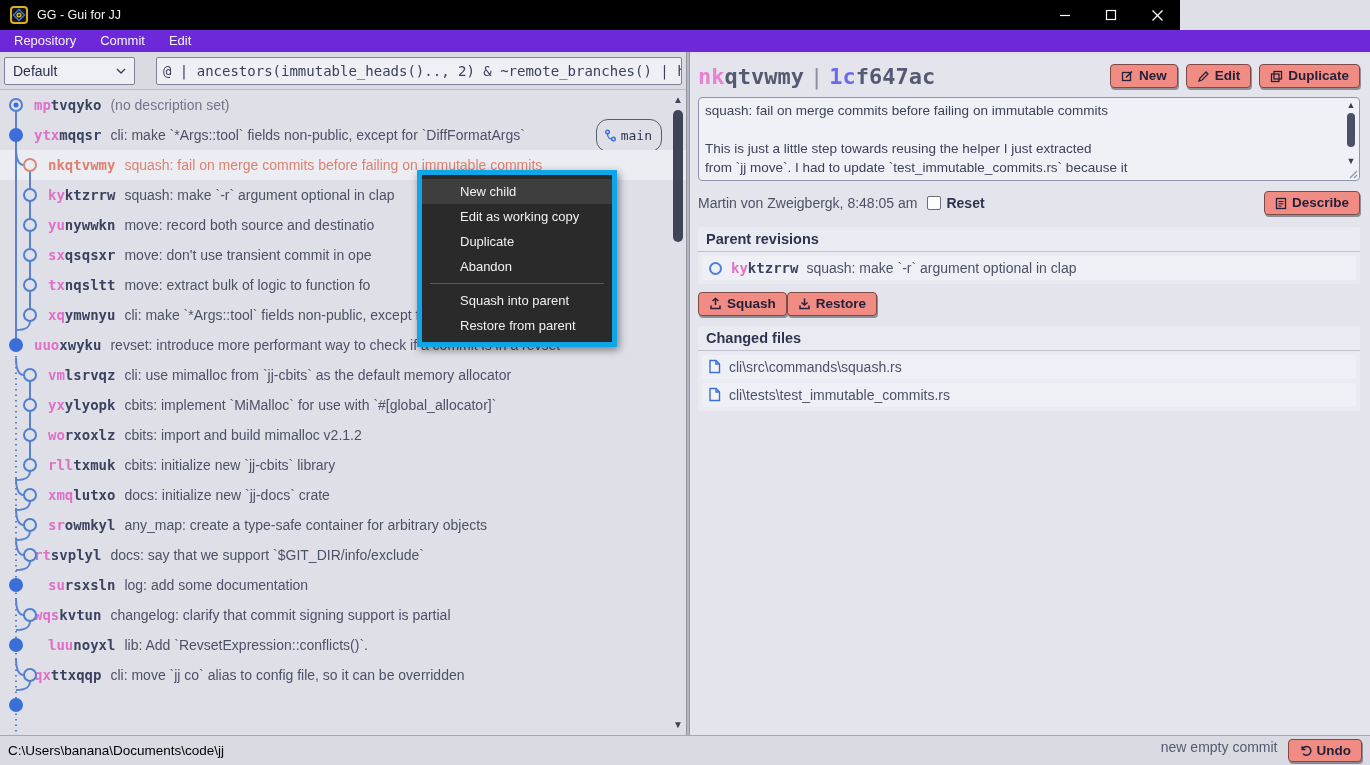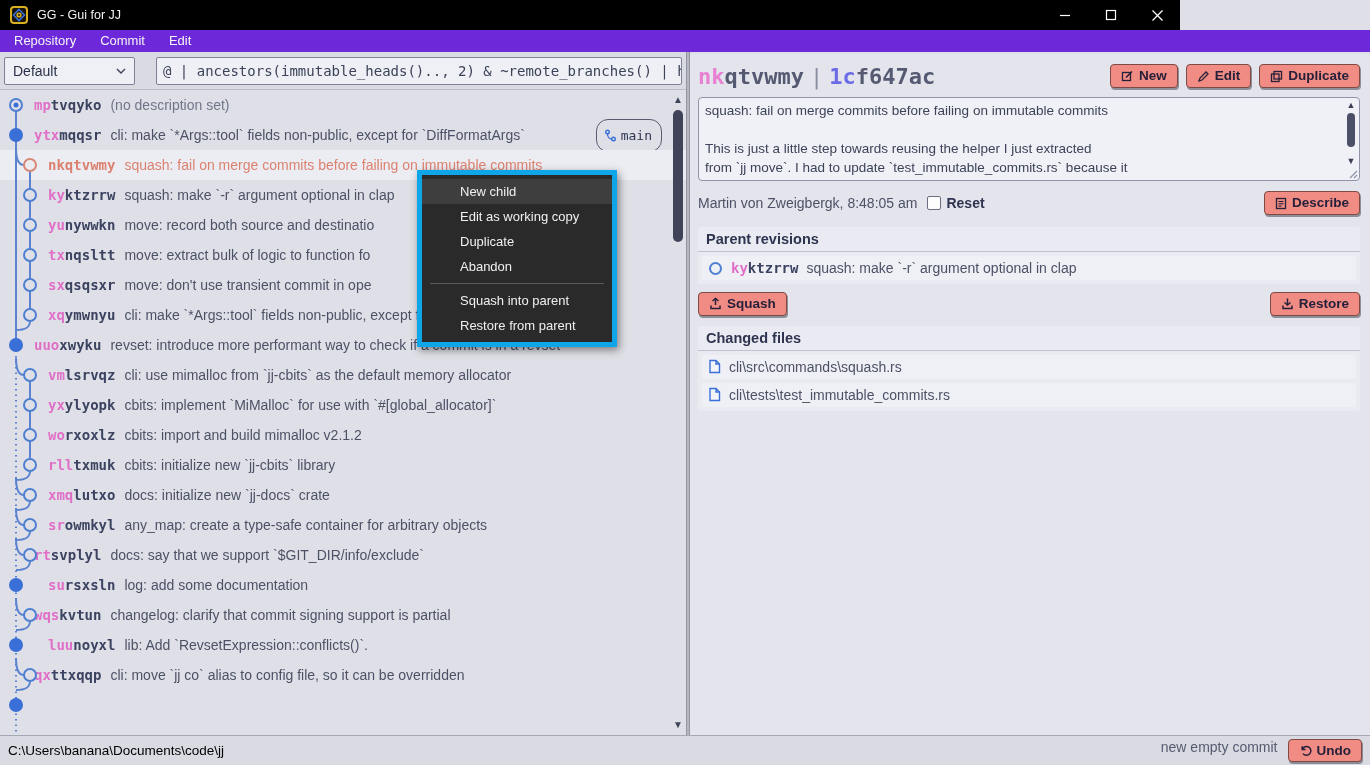--- a/index.html
+++ b/index.html
@@ -93,21 +93,21 @@
   .author-row .btn { margin-left:auto; }
 
   .section { margin-top:10px; background:#eaebf2; border-radius:3px; padding-bottom:4px; }
   .section-head { font-size:14.5px; font-weight:bold; color:#2e3450; padding:4px 8px 4px 8px;
                   border-bottom:1px solid #c0c2ce; }
   .section-row { margin:4px 4px 0 4px; background:#eef0f5; border-radius:2px; padding:4px 6px;
                  display:flex; align-items:center; font-size:14px; color:#4c5166; gap:8px; }
   .section-row svg { flex:0 0 auto; }
   .section-row .cid { margin-right:0; }
 
-  .action-row { margin-top:8px; display:flex; align-items:center; justify-content:space-between; }
+  .action-row { margin-top:8px; display:flex; align-items:center; }
 
   
   .statusbar { position:absolute; left:0; top:735px; width:1370px; height:30px; background:#d9dae2;
                border-top:1px solid #a6a8b4; display:flex; align-items:center; padding:0 8px; }
   .status-path { font-size:13.5px; color:#000000; }
   .status-right { margin-left:auto; display:flex; align-items:flex-start; gap:10px; }
   .status-hint { font-size:14px; color:#555b70; }
 
   
   .context-menu { position:absolute; left:417px; top:170px; width:200px; background:#2a2a2a;
@@ -187,26 +187,26 @@
         </div>
         <div class="log-row lvl1">
           <span class="cid"><b class="pfx">ky</b>ktzrrw</span>
           <span class="cdesc">squash: make `-r` argument optional in clap</span>
         </div>
         <div class="log-row lvl1">
           <span class="cid"><b class="pfx">yu</b>nywwkn</span>
           <span class="cdesc">move: record both source and destinatio</span>
         </div>
         <div class="log-row lvl1">
+          <span class="cid"><b class="pfx">sx</b>qsqsxr</span>
+          <span class="cdesc">move: don't use transient commit in ope</span>
+        </div>
+        <div class="log-row lvl1">
           <span class="cid"><b class="pfx">tx</b>nqsltt</span>
           <span class="cdesc">move: extract bulk of logic to function fo</span>
-        </div>
-        <div class="log-row lvl1">
-          <span class="cid"><b class="pfx">sx</b>qsqsxr</span>
-          <span class="cdesc">move: don't use transient commit in ope</span>
         </div>
         <div class="log-row lvl1">
           <span class="cid"><b class="pfx">xq</b>ymwnyu</span>
           <span class="cdesc">cli: make `*Args::tool` fields non-public, except for `DiffFormatArgs`</span>
         </div>
         <div class="log-row lvl0">
           <span class="cid"><b class="pfx">uuo</b>xwyku</span>
           <span class="cdesc">revset: introduce more performant way to check if a commit is in a revset</span>
         </div>
         <div class="log-row lvl1">

